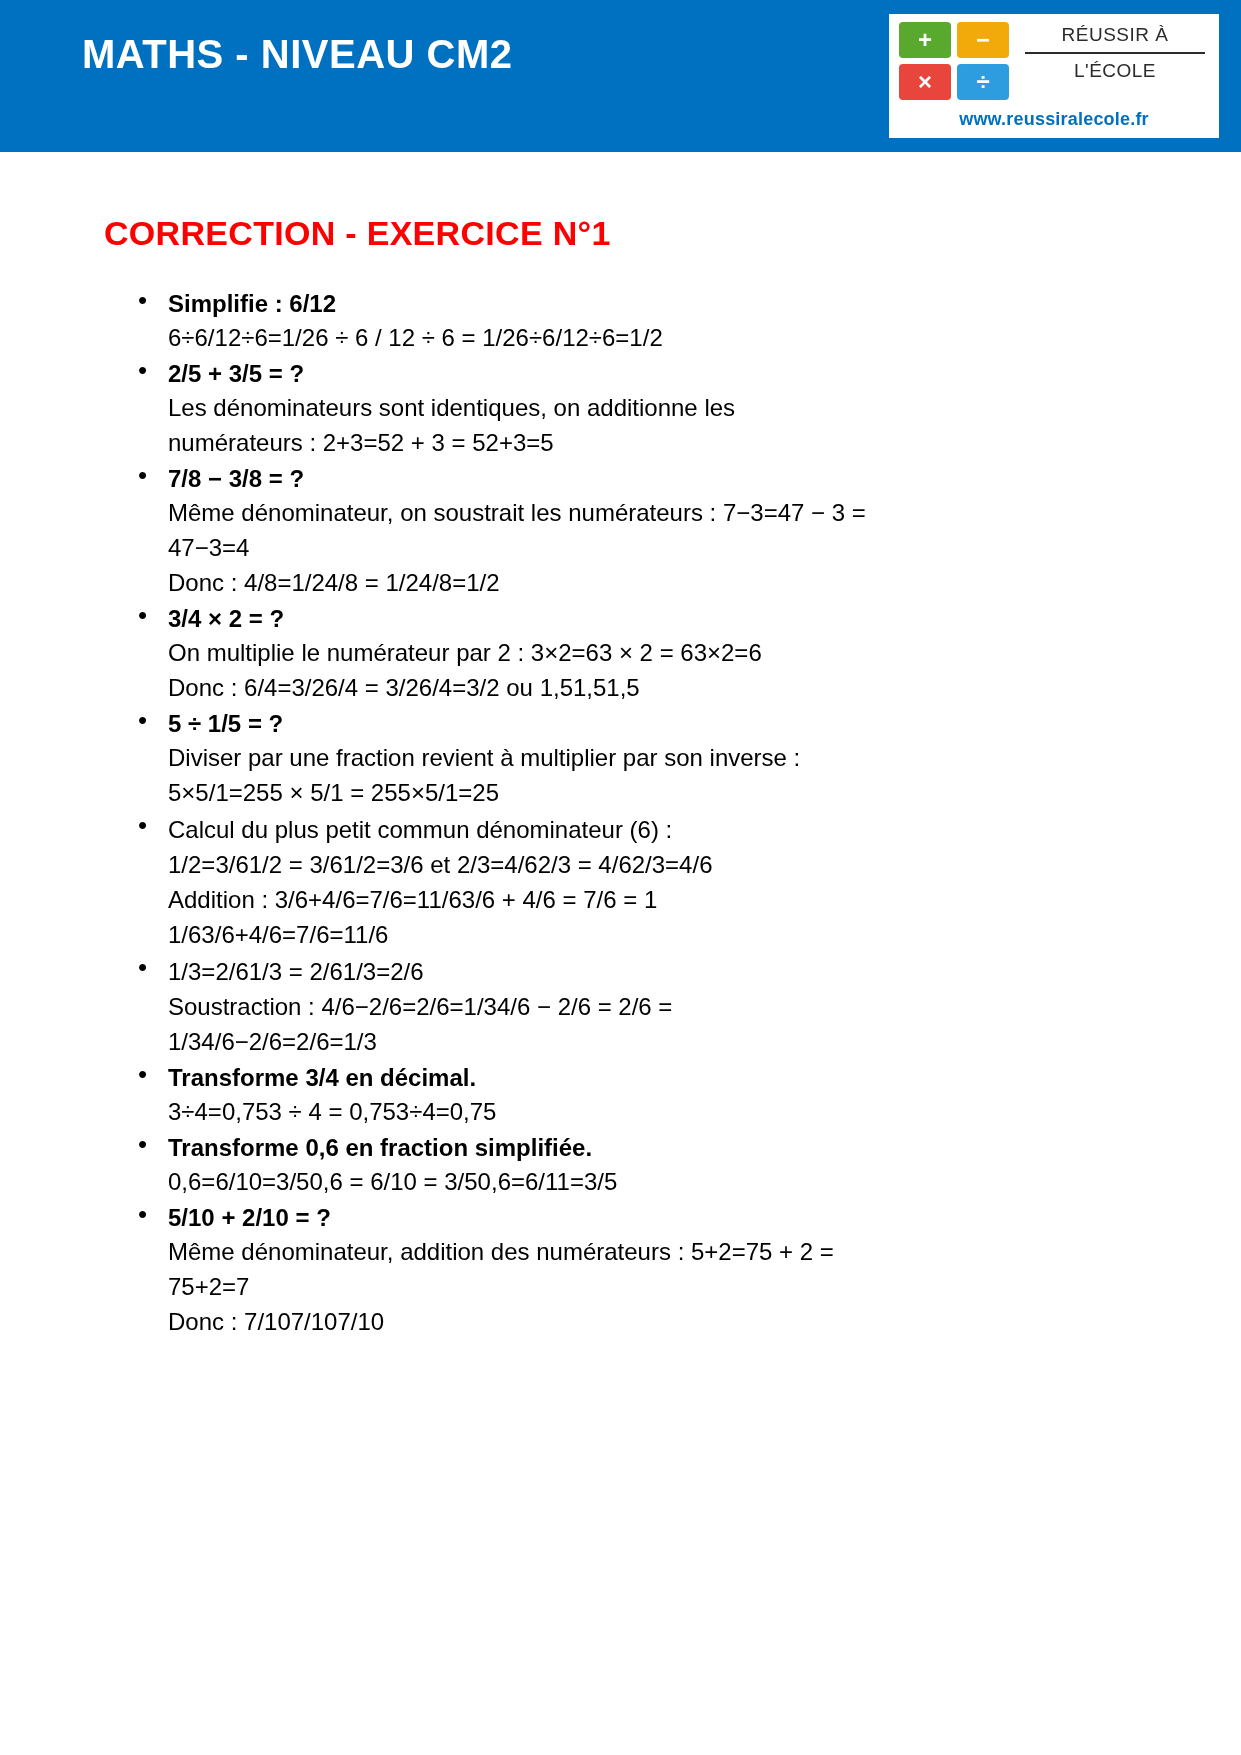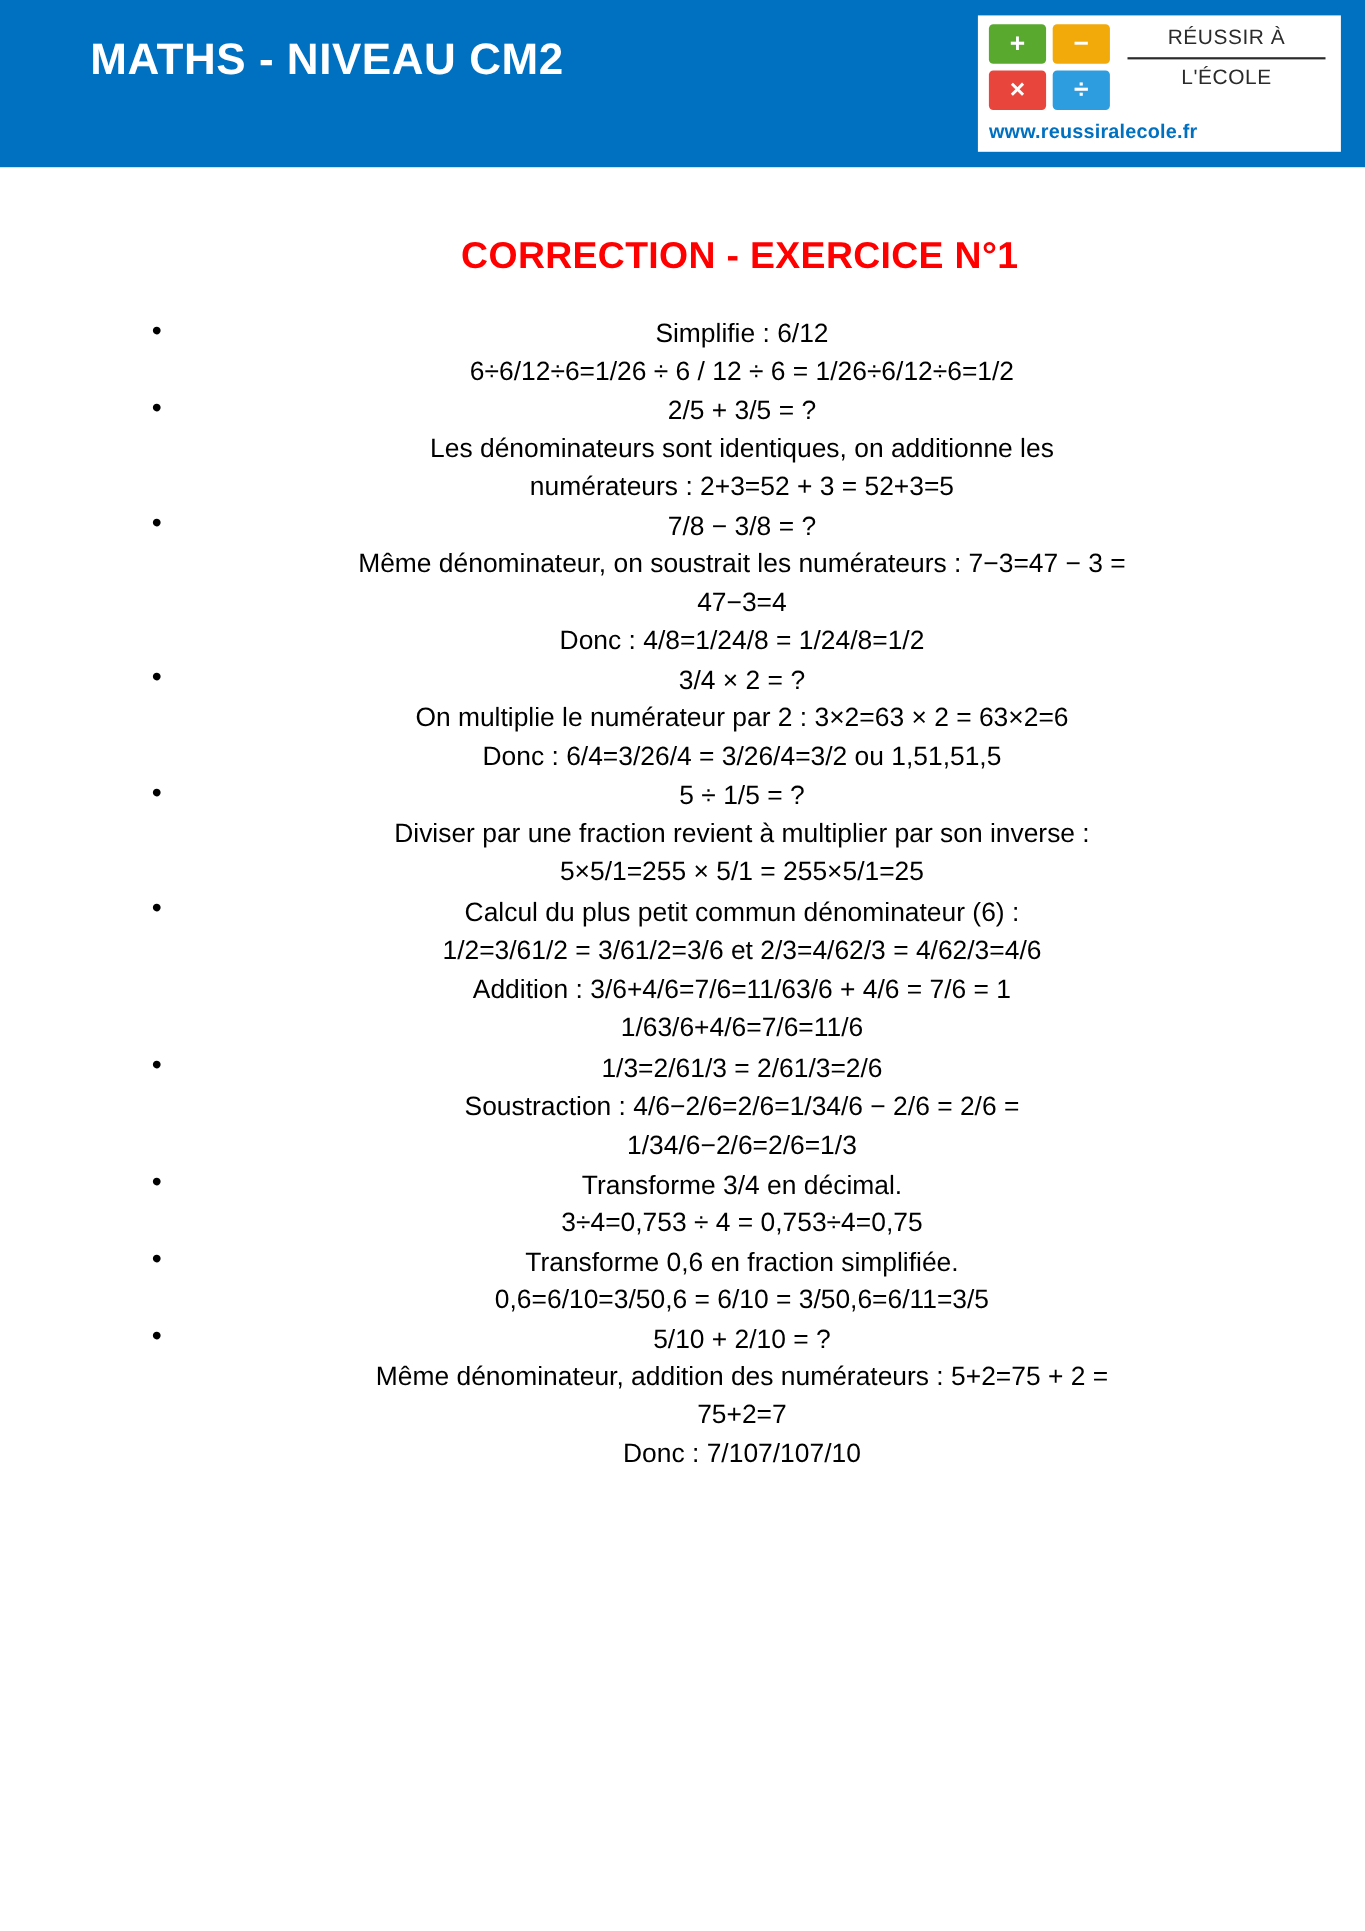--- a/index.html
+++ b/index.html
@@ -86,31 +86,30 @@
     letter-spacing: 0.5px;
     text-align: center;
   }
   .logo-rule {
     height: 2px;
     background: #2b2b2b;
     margin: 6px 4px;
   }
   .logo-url {
     margin-top: 9px;
-    text-align: left;
+    text-align: center;
     font-size: 18px;
     font-weight: bold;
     color: #0070c0;
     letter-spacing: 0.2px;
   }
 
   
   .page {
     padding: 0 0 0 0;
-    text-align: center;
   }
   .doc-title {
     margin: 62px 0 0 0;
     padding-left: 104px;
     font-size: 34px;
     font-weight: bold;
     color: #ff0000;
     letter-spacing: 0.3px;
   }
 
@@ -128,21 +127,21 @@
     content: "\2022";
     position: absolute;
     left: 0;
     top: -2px;
     font-size: 26px;
     line-height: 30px;
     color: #000;
   }
   .q-prompt {
     font-size: 24px;
-    font-weight: normal;
+    font-weight: bold;
     line-height: 33px;
   }
   .q-line {
     font-size: 24px;
     font-weight: normal;
     line-height: 35px;
   }
 </style>
 </head>
 <body>

